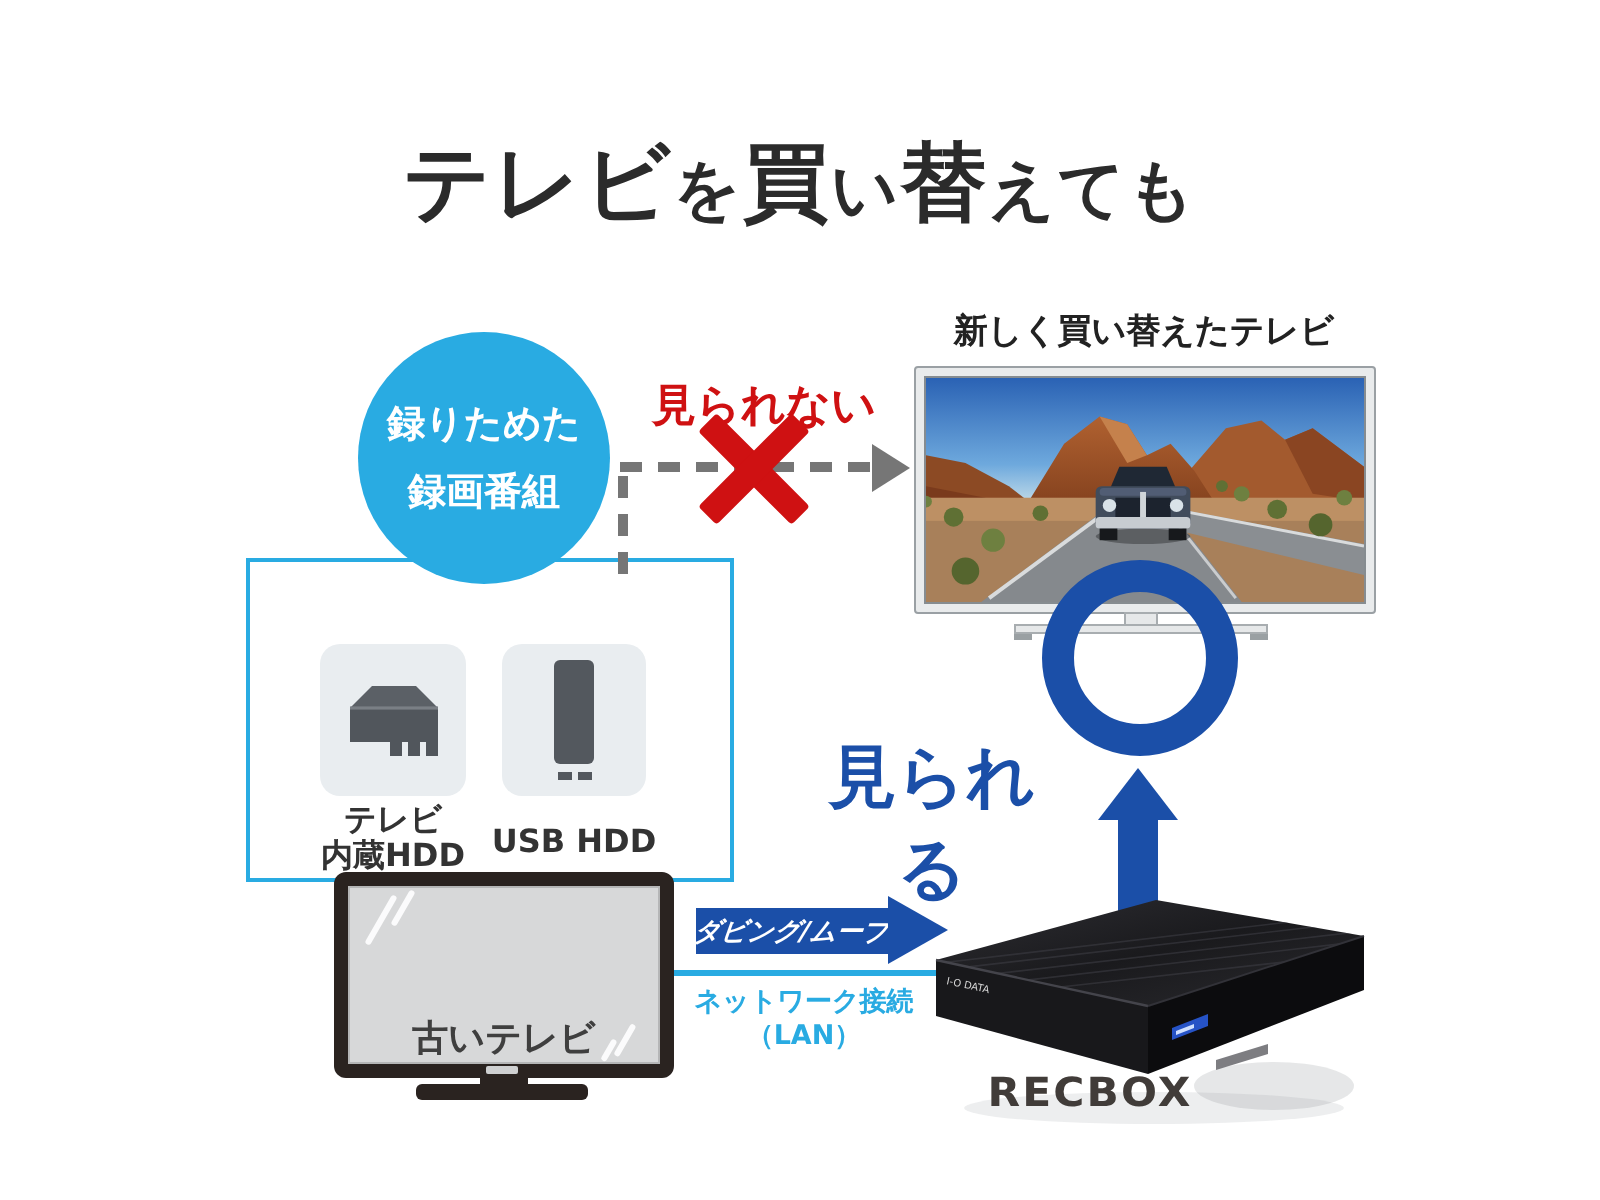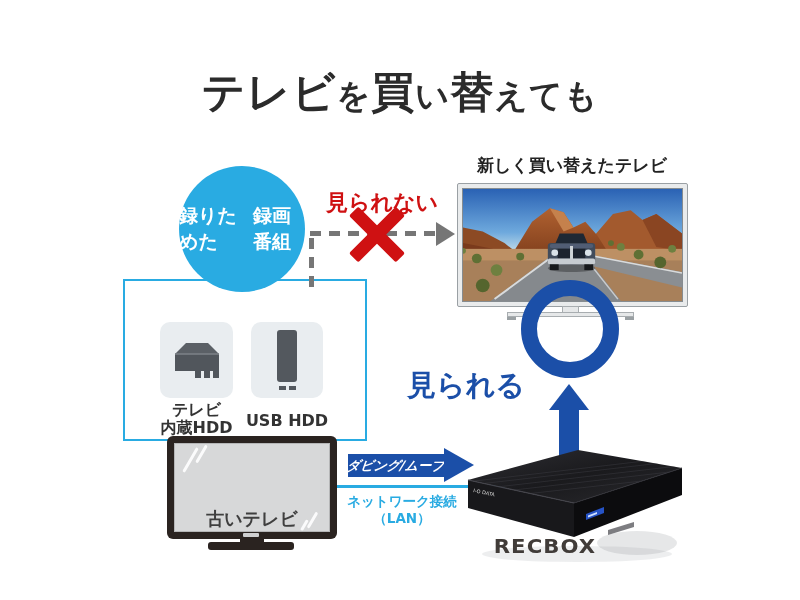--- a/index.html
+++ b/index.html
@@ -14,21 +14,21 @@
   body{font-family:"DejaVu Sans","Liberation Sans",sans-serif;}
   .page{position:relative;width:800px;height:600px;background:#fff;overflow:hidden;}
 
   
   .title{position:absolute;left:0;top:24px;width:800px;text-align:center;color:var(--title-color);font-weight:900;line-height:48px;letter-spacing:1px;margin-top:44px;}
   .title .seg-lg{font-size:43px;}
   .title .seg-sm{font-size:33px;}
 
   
   .bubble{position:absolute;left:179px;top:166px;width:126px;height:126px;border-radius:50%;
-    background:var(--light-blue);display:flex;flex-direction:row;align-items:center;justify-content:center;
+    background:var(--light-blue);display:flex;flex-direction:column;align-items:center;justify-content:center;
     gap:8px;color:#fff;font-size:19px;font-weight:700;z-index:5;}
 
   
   .dash-h{position:absolute;left:310px;top:231px;width:127px;height:5px;
     background:repeating-linear-gradient(90deg,var(--dash-gray) 0 11px,transparent 11px 19px);}
   .dash-v{position:absolute;left:309px;top:238px;width:5px;height:54px;
     background:repeating-linear-gradient(180deg,var(--dash-gray) 0 11px,transparent 11px 19px);z-index:4;}
   .dash-head{position:absolute;left:436px;top:222px;width:0;height:0;
     border-left:19px solid var(--dash-gray);border-top:12px solid transparent;border-bottom:12px solid transparent;}
 
@@ -41,21 +41,21 @@
   
   .newtv-label{position:absolute;left:455px;top:154px;width:234px;text-align:center;font-size:17px;font-weight:700;color:#222;}
   .newtv{position:absolute;left:457px;top:183px;width:231px;height:124px;background:#e9ebec;border:1px solid #9aa0a4;border-radius:2px;padding:4px;}
   .newtv .screen{width:100%;height:100%;border:1px solid #868c90;overflow:hidden;background:#204a78;}
   .newtv-stand-col{position:absolute;left:562px;top:306px;width:17px;height:8px;background:#e6e8e9;border:1px solid #a8adb0;}
   .newtv-stand-bar{position:absolute;left:507px;top:312px;width:127px;height:5px;background:#e6e8e9;border:1px solid #a8adb0;}
   .newtv-foot{position:absolute;top:317px;width:9px;height:3px;background:#9aa0a3;}
 
   
   .ring{position:absolute;left:521px;top:280px;width:98px;height:98px;border:16px solid var(--navy);border-radius:50%;z-index:8;}
-  .can{position:absolute;left:398px;top:366px;width:136px;text-align:center;color:var(--navy);font-size:29px;font-weight:800;z-index:8;}
+  .can{position:absolute;left:398px;top:366px;width:136px;text-align:center;color:var(--navy);font-size:34px;font-weight:800;z-index:8;}
   .up-head{position:absolute;left:549px;top:384px;width:0;height:0;border-bottom:26px solid var(--navy);
     border-left:20px solid transparent;border-right:20px solid transparent;z-index:3;}
   .up-shaft{position:absolute;left:559px;top:408px;width:20px;height:60px;background:var(--navy);z-index:3;}
 
   
   .recbox-frame{position:absolute;left:123px;top:279px;width:244px;height:162px;border:2px solid var(--light-blue);background:transparent;z-index:1;}
   .recbox-title{position:absolute;left:128px;top:291px;width:234px;text-align:center;color:var(--light-blue);font-size:17px;font-weight:800;z-index:2;}
   .tile{position:absolute;top:322px;height:76px;background:#e9edf0;border-radius:10px;display:flex;align-items:center;justify-content:center;z-index:2;}
   .tile1{left:160px;width:73px;}
   .tile2{left:251px;width:72px;}

